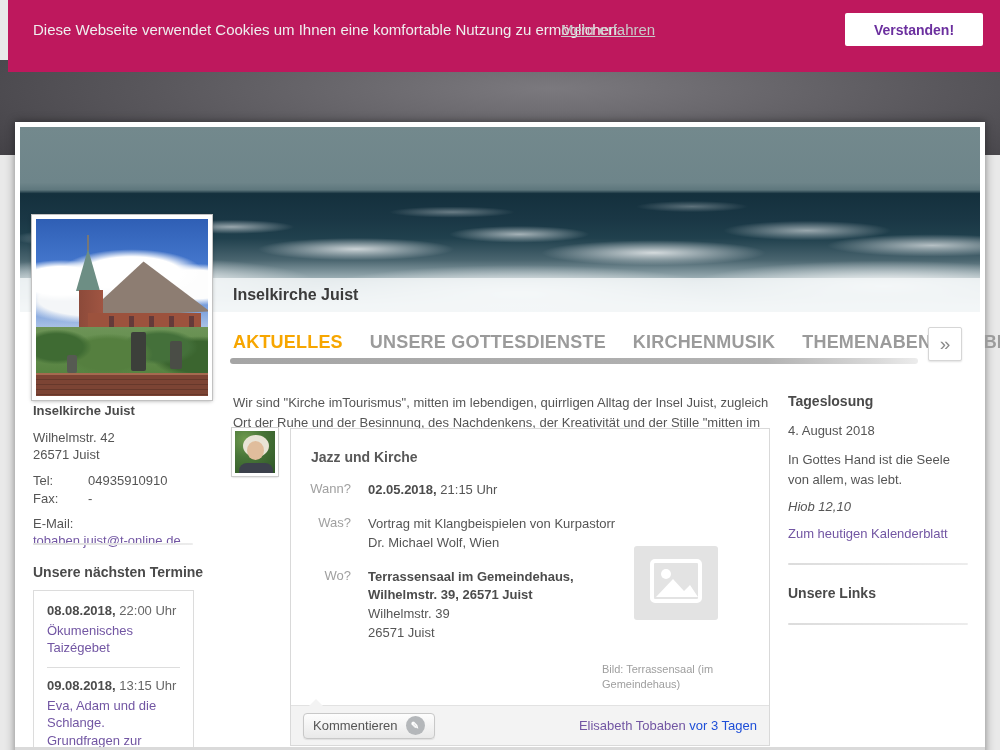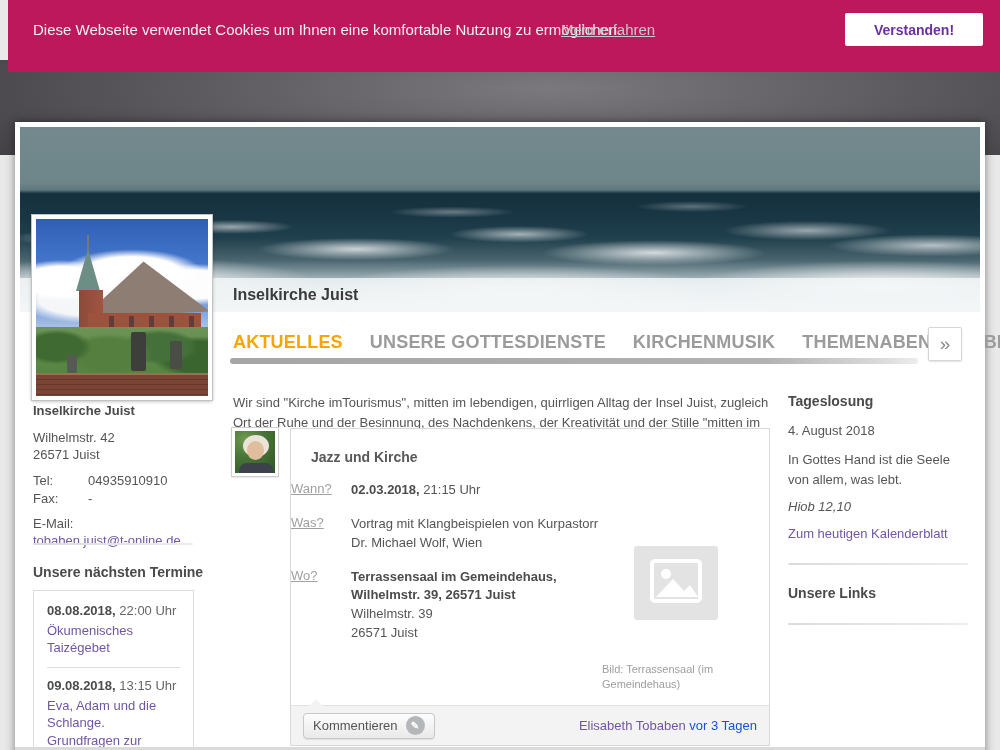--- a/index.html
+++ b/index.html
@@ -121,21 +121,21 @@
       background:radial-gradient(circle at 25% 20%, #6f9a4e 0%, #487538 40%, #2e5526 100%);}
   .av-hair{position:absolute;left:8px;top:4px;width:26px;height:22px;border-radius:50%;background:#e9e4d6;}
   .av-face{position:absolute;left:12px;top:10px;width:17px;height:19px;border-radius:50%;background:#e0bd9c;}
   .av-body{position:absolute;left:4px;bottom:-4px;width:34px;height:14px;border-radius:8px 8px 0 0;background:#3c414c;}
 
   .card{position:absolute;left:290px;top:428px;width:480px;height:318px;box-sizing:border-box;
       border:1px solid #d9d9d9;background:#fff;z-index:12;}
   .card h2{margin:20px 0 0 20px;font-size:14px;color:#585858;}
   .rows{margin:16px 0 0 0;}
   .row{display:flex;margin-bottom:15px;font-size:13px;}
-  .row .rl{width:60px;color:#a0a0a0;flex:none;text-decoration:underline;}
+  .row .rl{width:60px;text-align:right;color:#a0a0a0;margin-right:17px;flex:none;}
   .row .rv{color:#555;line-height:1.45;width:250px;}
   .row .rv b{color:#4c4c4c;}
   .ph-img{position:absolute;left:343px;top:117px;width:84px;height:74px;background:#e3e3e3;border-radius:3px;
       display:flex;align-items:center;justify-content:center;}
   .caption{position:absolute;left:311px;top:233px;width:150px;font-size:11px;color:#9e9e9e;line-height:1.4;}
   .card-footer{position:absolute;left:0;right:0;bottom:0;height:40px;background:#f3f3f3;border-top:1px solid #e2e2e2;
       display:flex;align-items:center;padding:0 12px;box-sizing:border-box;}
   .card-footer::before{content:"";position:absolute;left:18px;top:-7px;width:0;height:0;
       border-left:7px solid transparent;border-right:7px solid transparent;border-bottom:7px solid #f3f3f3;}
   .fbtn{display:flex;align-items:center;gap:8px;border:1px solid #c8c8c8;border-radius:4px;height:26px;
@@ -248,21 +248,21 @@
     <div class="av-hair"></div>
     <div class="av-face"></div>
     <div class="av-body"></div>
   </div>
 
   <div class="card">
     <h2>Jazz und Kirche</h2>
     <div class="rows">
       <div class="row">
         <div class="rl">Wann?</div>
-        <div class="rv"><b>02.03.2018,</b> <span>21:15 Uhr</span></div>
+        <div class="rv"><b>02.05.2018,</b> <span>21:15 Uhr</span></div>
       </div>
       <div class="row">
         <div class="rl">Was?</div>
         <div class="rv">
           <div>Vortrag mit Klangbeispielen von Kurpastorr</div>
           <div>Dr. Michael Wolf, Wien</div>
         </div>
       </div>
       <div class="row">
         <div class="rl">Wo?</div>

